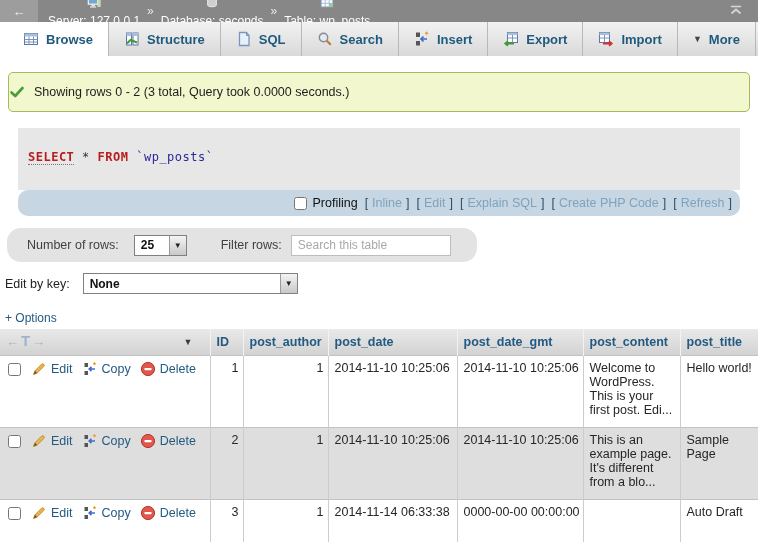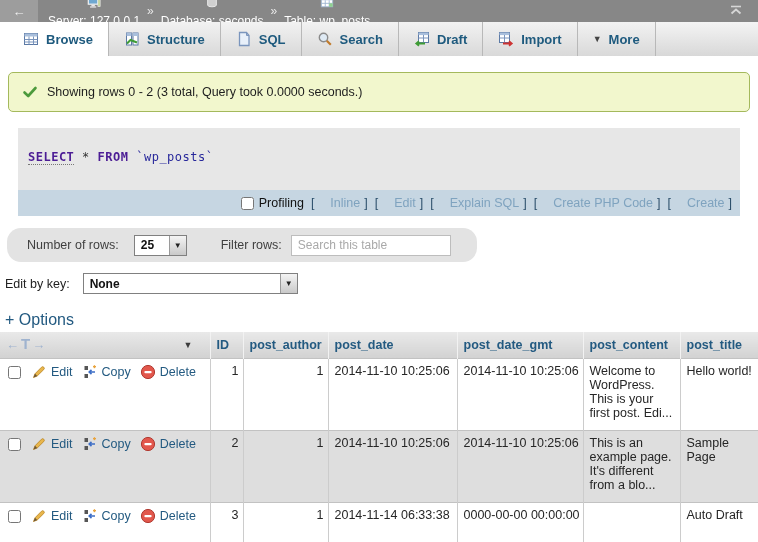--- a/index.html
+++ b/index.html
@@ -18,54 +18,54 @@
   
   .tabbar { height:34px; display:flex; background:linear-gradient(#f4f4f4,#d8d8d8); }
   .tab { display:flex; align-items:center; gap:7px; padding:0 15px; border-right:1px solid #b8b8b8;
          background:linear-gradient(#f2f2f2,#d9d9d9); font-size:13px; font-weight:bold; color:#1e5a7e; cursor:pointer; white-space:nowrap; }
   .tab.active { background:#ffffff;padding-left:23px; }
   .tab-icon { width:16px; height:16px; display:inline-block; }
   .tab-caret { font-size:9px; color:#444; }
 
   
   .msg { margin:16px 8px 0 8px; height:40px; background:#f2f7cd; border:1px solid #a4b95c; border-radius:5px;
-         display:flex; align-items:center; padding-left:13px; gap:9px; font-size:12.5px; color:#1e1e1e; }
+         display:flex; align-items:center; gap:9px; font-size:12.5px; color:#1e1e1e; }
   .msg-icon { width:16px; height:16px; }
 
   
   .sqlblock { margin:16px 18px 0 18px; }
   .sql-area { height:62px; background:#e7e7e7; padding:22px 0 0 10px;
               font-family:"DejaVu Sans Mono", monospace; font-size:12px; letter-spacing:0.5px; }
-  .kw { color:#4c1d95; font-weight:bold; }
+  .kw { color:#b91c1c; font-weight:bold; }
   .kw.u { border-bottom:1px dotted #777; }
   .ident { color:#28289b; }
   .star { color:#333; }
   .sql-toolbar { height:26px; background:#c6d6e2; display:flex; align-items:center; justify-content:flex-end;
-                 padding-right:8px; font-size:12.5px; color:#111; }
+                 padding-right:8px; font-size:12.5px; color:#111;border-radius:10px; }
   .sql-toolbar input { margin-right:5px; }
   .blink-group { display:flex; align-items:center; margin-left:7px; gap:4px; }
   .bracket { color:#2c4f6b; }
-  .blink { color:#7fa3bf; text-decoration:none; cursor:pointer;margin-left:12px; }
+  .blink { color:#7fa3bf; text-decoration:none; cursor:pointer; }
 
   
   .rowsbar { margin:12px 0 0 7px; width:470px; height:34px; background:#e3e3e3; border-radius:14px;
              display:flex; align-items:center; padding-left:20px; font-size:12.5px; color:#3f3f3f; }
   .wsel { display:inline-flex; height:21px; background:#fff; border:1px solid #808080; align-items:stretch; cursor:pointer; }
   .wsel-val { display:flex; align-items:center; padding:0 6px; font-size:12px; color:#111; flex:1;font-weight:bold; }
   .wsel-btn { width:17px; background:linear-gradient(#f4f4f4,#c9c9c9); border-left:1px solid #9a9a9a;
               display:flex; align-items:center; justify-content:center; font-size:8px; color:#222; }
   .filter-input { width:160px; height:21px; border:1px solid #bdbdbd; font-size:12px; padding:0 6px;
                   font-family:Liberation Sans, sans-serif; color:#333; }
   .filter-input::placeholder { color:#a9a9a9; }
 
   
   .sortbar { margin:11px 0 0 5px; display:flex; align-items:center; gap:13px; font-size:12.5px; color:#222; }
 
   
-  .options { display:inline-block; margin:17px 0 0 5px; font-size:16px; color:#235a81; text-decoration:none; cursor:pointer; }
+  .options { display:inline-block; margin:17px 0 0 5px; font-size:12px; color:#235a81; text-decoration:none; cursor:pointer; }
 
   
   table.results { margin-top:3px; width:758px; border-collapse:collapse; table-layout:fixed; }
   .results th { height:26px; background:linear-gradient(#e9e9e9,#d2d2d2); color:#235a81; font-size:12.5px;
                 font-weight:bold; text-align:left; padding:0 4px 0 6px; border-right:1px solid #f2f2f2; cursor:pointer; }
   .corner-wrap { display:flex; align-items:center; }
   .nav-glyphs { color:#9fb3cf; font-size:13px; display:flex; align-items:center; gap:2px; }
   .nav-glyphs .tee { font-size:15px; margin-top:-2px; }
   .sort-caret { margin-left:auto; margin-right:13px; font-size:9px; color:#3c3c3c; }
   .results td { font-size:12.5px; color:#262626; vertical-align:top; padding:5px 4px 5px 6px;
@@ -170,27 +170,39 @@
       <svg viewBox="0 0 16 16" width="16" height="16">
           <circle cx="6.5" cy="6.5" r="4.2" fill="#dfeaf4" stroke="#8a8a8a" stroke-width="1.4"></circle>
           <line x1="9.8" y1="9.8" x2="13.8" y2="13.8" stroke="#c07a2b" stroke-width="2.2"></line>
         </svg>
     </span>
     <span>Search</span>
   </div>
   <div class="tab">
     <span class="tab-icon">
       <svg viewBox="0 0 16 16" width="16" height="16">
+          <rect x="2" y="1.5" width="4" height="4.5" fill="#555"></rect>
+          <rect x="2" y="10" width="4" height="4.5" fill="#555"></rect>
+          <path d="M13 8 H7.5 M9.5 5.5 L7 8 L9.5 10.5" stroke="#3d6ec6" stroke-width="1.7" fill="none"></path>
+          <rect x="11" y="1.5" width="3.2" height="1.4" fill="#e8a33d"></rect>
+          <rect x="11.9" y="0.6" width="1.4" height="3.2" fill="#e8a33d"></rect>
+        </svg>
+    </span>
+    <span>Insert</span>
+  </div>
+  <div class="tab">
+    <span class="tab-icon">
+      <svg viewBox="0 0 16 16" width="16" height="16">
           <rect x="4.5" y="1.5" width="10" height="10" fill="#fff" stroke="#5b79a5"></rect>
           <rect x="4.5" y="1.5" width="10" height="2.6" fill="#a9bfdc"></rect>
           <path d="M4.5 7 h10 M9.5 4 v7.5" stroke="#7a95bd" fill="none"></path>
           <path d="M11 12.5 H2.5 M5 10.3 L2.3 12.5 L5 14.7" stroke="#3f9c35" stroke-width="1.8" fill="none"></path>
         </svg>
     </span>
-    <span>Draft</span>
+    <span>Export</span>
   </div>
   <div class="tab">
     <span class="tab-icon">
       <svg viewBox="0 0 16 16" width="16" height="16">
           <rect x="1.5" y="1.5" width="10" height="10" fill="#fff" stroke="#5b79a5"></rect>
           <rect x="1.5" y="1.5" width="10" height="2.6" fill="#a9bfdc"></rect>
           <path d="M1.5 7 h10 M6.5 4 v7.5" stroke="#7a95bd" fill="none"></path>
           <path d="M5 12.5 H13.5 M11 10.3 L13.7 12.5 L11 14.7" stroke="#cc3333" stroke-width="1.8" fill="none"></path>
         </svg>
     </span>
@@ -238,21 +250,21 @@
       <a class="blink">Explain SQL</a>
       <span class="bracket">]</span>
     </span>
     <span class="blink-group">
       <span class="bracket">[</span>
       <a class="blink">Create PHP Code</a>
       <span class="bracket">]</span>
     </span>
     <span class="blink-group">
       <span class="bracket">[</span>
-      <a class="blink">Create</a>
+      <a class="blink">Refresh</a>
       <span class="bracket">]</span>
     </span>
   </div>
 </div>
 
 
 <div class="rowsbar">
   <span>Number of rows:</span>
   <span style="width:15px"></span>
   <span class="wsel" style="width:53px">

